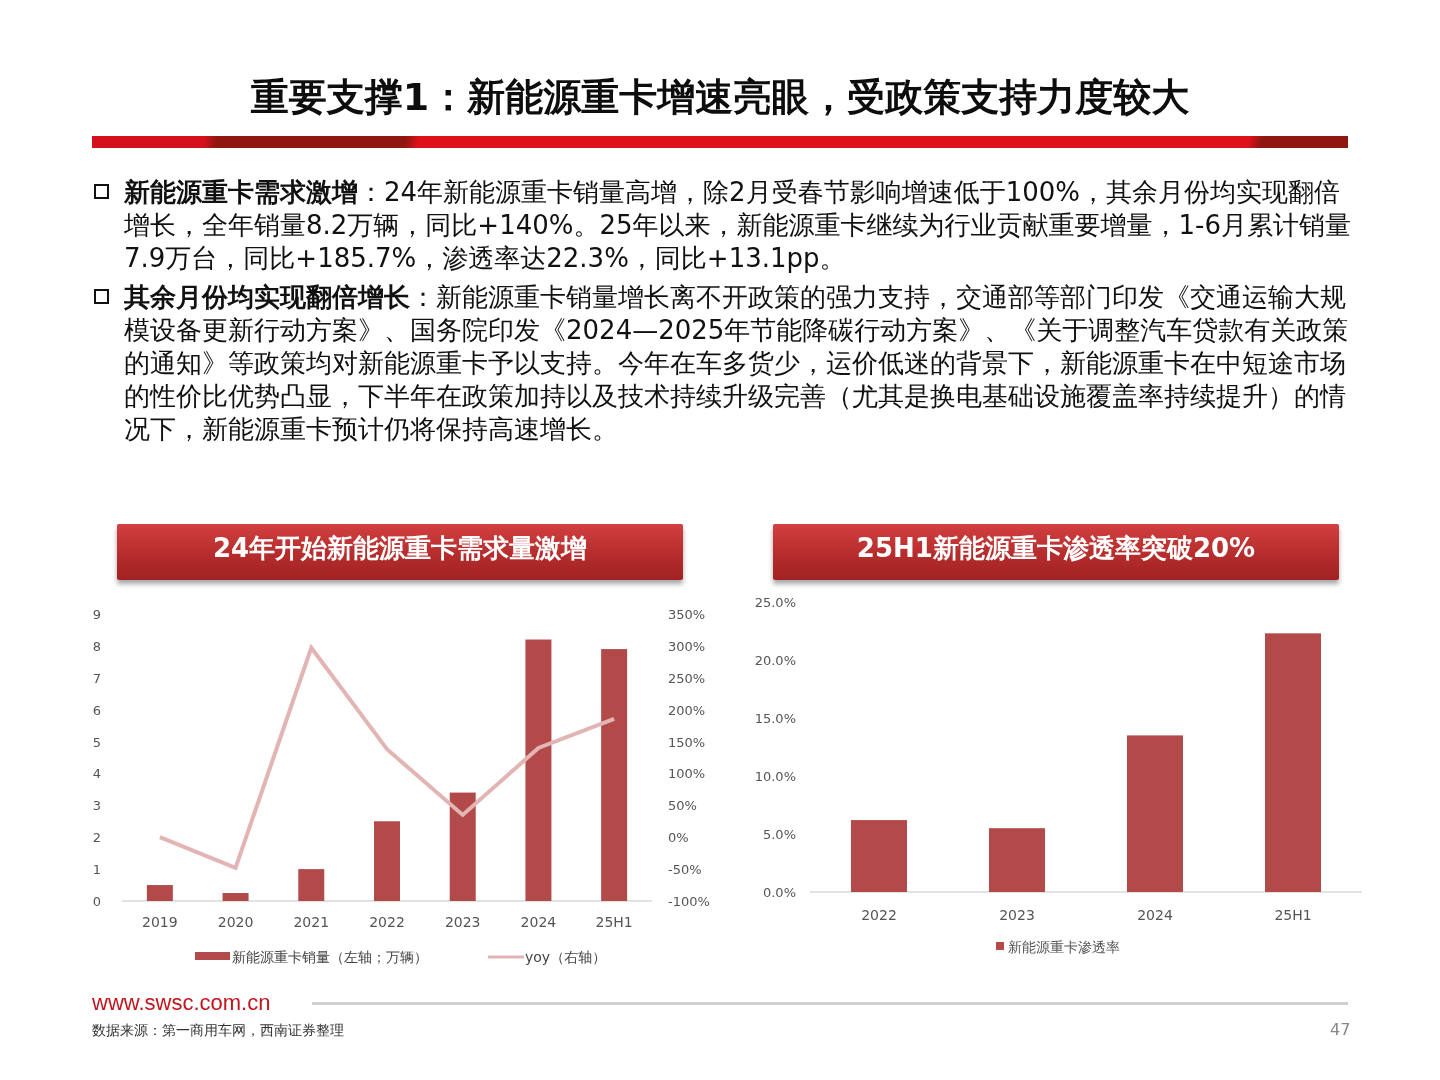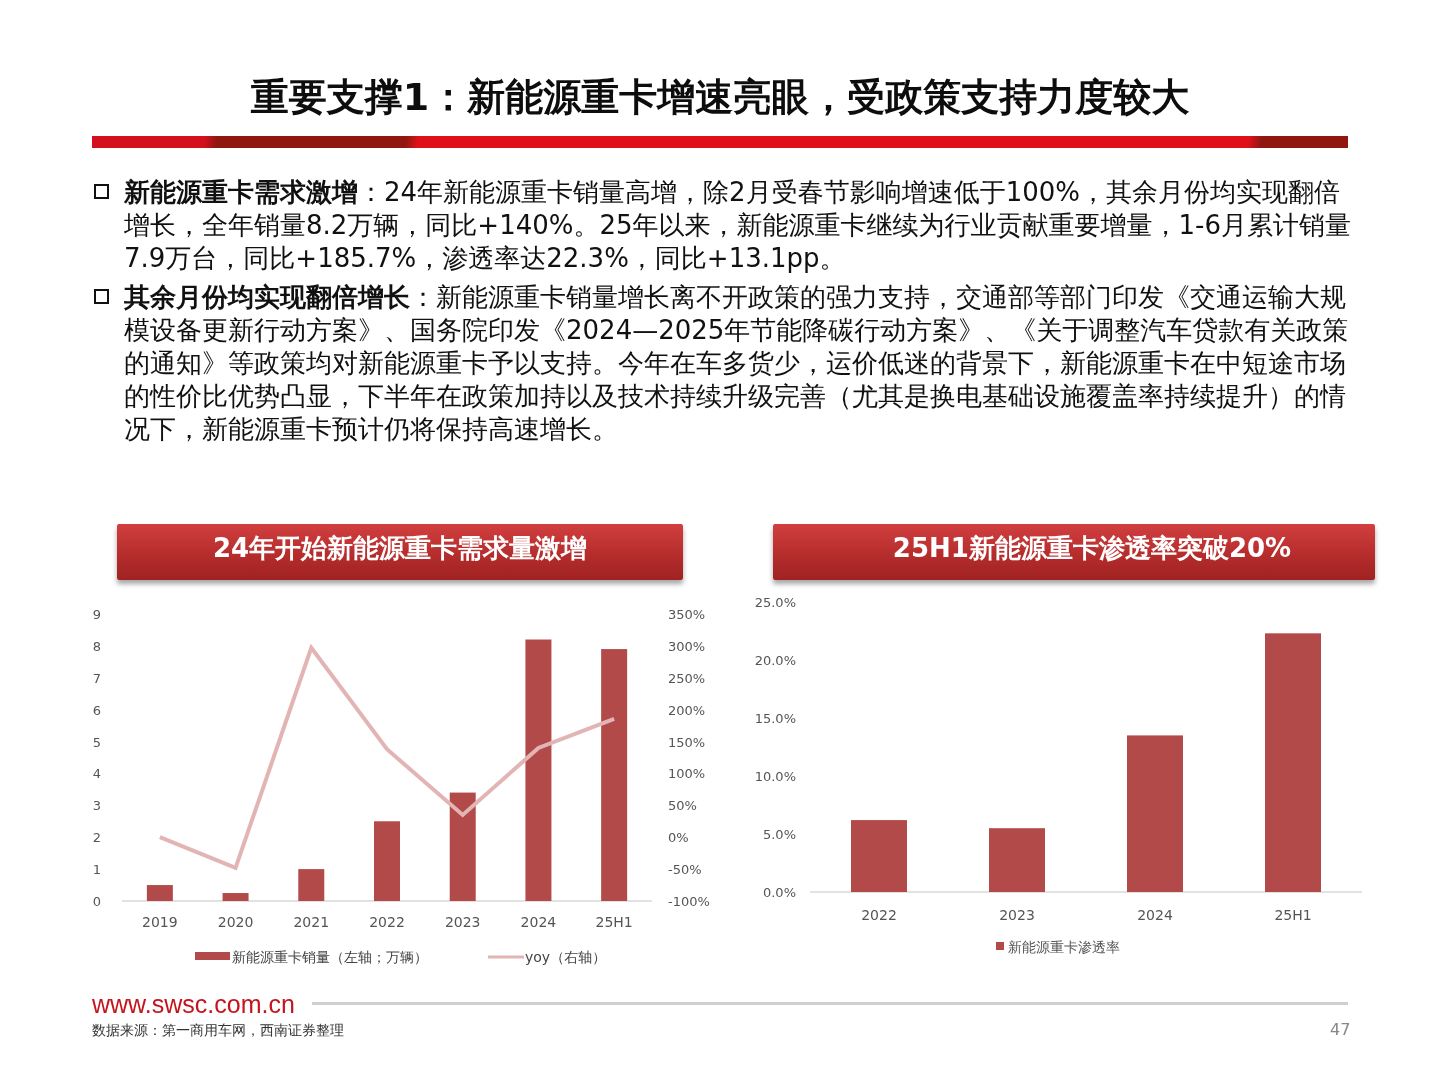--- a/index.html
+++ b/index.html
@@ -8,21 +8,21 @@
   .redbar{position:absolute;left:92px;top:136px;width:1256px;height:12px;
     background:linear-gradient(100deg,#d4101c 0%,#d4101c 9%,#8f1710 10%,#8f1710 25%,#e0101a 26%,#e0101a 92%,#8f1710 93%,#8f1710 100%);}
   .bullets{position:absolute;left:92px;top:176px;width:1270px;font-size:26px;line-height:33px;}
   .bullet{position:relative;padding-left:32px;margin-bottom:6px;}
   .bullet .box{position:absolute;left:2px;top:8px;width:15px;height:15px;border:2.5px solid #111;box-sizing:border-box;}
   .bullet .head{font-weight:bold;}
   .chart-title{position:absolute;height:56px;border-radius:2px;color:#fff;font-weight:bold;font-size:26px;text-align:center;line-height:48px;
     background:linear-gradient(#d23f3f,#b32b2b 60%,#a02222);box-shadow:0 4px 5px rgba(0,0,0,0.35);}
   .chart-area{position:absolute;background:#fff;}
   svg text{font-family:"DejaVu Sans","Liberation Sans",sans-serif;}
-  .footer-url{position:absolute;left:92px;top:990px;font-size:25px;color:#c4141c;font-family:"Liberation Sans",sans-serif;}
+  .footer-url{position:absolute;left:92px;top:990px;font-size:22px;color:#c4141c;font-family:"Liberation Sans",sans-serif;}
   .footer-line{position:absolute;left:312px;top:1002px;width:1036px;height:3px;background:#cfcfcf;}
   .footer-src{position:absolute;left:92px;top:1022px;font-size:14px;color:#333;}
   .page-num{position:absolute;left:1330px;top:1020px;font-size:16px;color:#888;}
 </style>
 </head>
 <body>
 
 <div class="title">重要支撑1：新能源重卡增速亮眼，受政策支持力度较大</div>
 <div class="redbar"></div>
 
@@ -31,21 +31,21 @@
     <span class="box"></span>
     <span class="head">新能源重卡需求激增</span><span>：</span><span>24年新能源重卡销量高增，除2月受春节影响增速低于100%，其余月份均实现翻倍增长，全年销量8.2万辆，同比+140%。25年以来，新能源重卡继续为行业贡献重要增量，1-6月累计销量7.9万台，同比+185.7%，渗透率达22.3%，同比+13.1pp。</span>
   </div>
   <div class="bullet">
     <span class="box"></span>
     <span class="head">其余月份均实现翻倍增长</span><span>：</span><span>新能源重卡销量增长离不开政策的强力支持，交通部等部门印发《交通运输大规模设备更新行动方案》、国务院印发《2024—2025年节能降碳行动方案》、《关于调整汽车贷款有关政策的通知》等政策均对新能源重卡予以支持。今年在车多货少，运价低迷的背景下，新能源重卡在中短途市场的性价比优势凸显，下半年在政策加持以及技术持续升级完善（尤其是换电基础设施覆盖率持续提升）的情况下，新能源重卡预计仍将保持高速增长。</span>
   </div>
 </div>
 
 <div class="chart-title" style="left:117px;top:524px;width:566px;">24年开始新能源重卡需求量激增</div>
-<div class="chart-title" style="left:773px;top:524px;width:566px;padding-left:36px;">25H1新能源重卡渗透率突破20%</div>
+<div class="chart-title" style="left:773px;top:524px;width:566px;">25H1新能源重卡渗透率突破20%</div>
 
 <div class="chart-area" style="left:82px;top:595px;width:650px;height:385px;">
   <svg id="left-svg" width="650" height="385">
       <text x="19" y="311" font-size="13" fill="#555" text-anchor="end">0</text>
       <text x="19" y="279.1111111111111" font-size="13" fill="#555" text-anchor="end">1</text>
       <text x="19" y="247.22222222222223" font-size="13" fill="#555" text-anchor="end">2</text>
       <text x="19" y="215.33333333333334" font-size="13" fill="#555" text-anchor="end">3</text>
       <text x="19" y="183.44444444444446" font-size="13" fill="#555" text-anchor="end">4</text>
       <text x="19" y="151.55555555555554" font-size="13" fill="#555" text-anchor="end">5</text>
       <text x="19" y="119.66666666666669" font-size="13" fill="#555" text-anchor="end">6</text>

